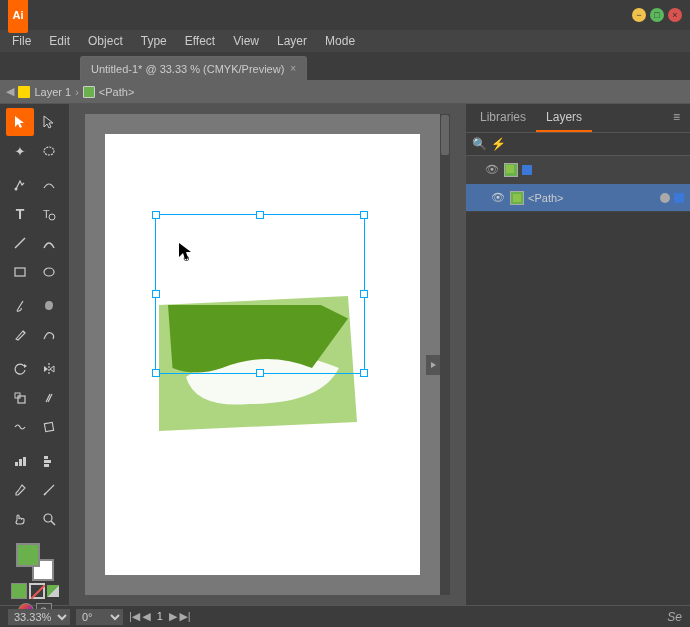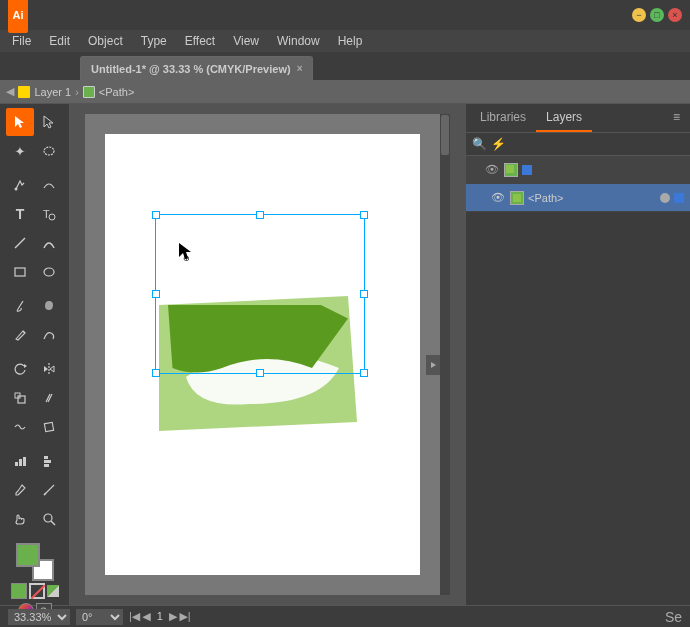--- a/index.html
+++ b/index.html
@@ -13,21 +13,21 @@
     .title-btn { width: 14px; height: 14px; border-radius: 50%; display: flex; align-items: center; justify-content: center; font-size: 9px; color: #333; cursor: pointer; }
     .title-btn.minimize { background: #f0c14b; }
     .title-btn.maximize { background: #5cb85c; }
     .title-btn.close { background: #d9534f; }
 
     
     #menubar { height: 22px; background: #444; display: flex; align-items: center; padding: 0 4px; gap: 2px; }
     .menu-item { padding: 2px 8px; color: #ccc; font-size: 12px; cursor: pointer; border-radius: 2px; }
 
     
-    #tabbar { height: 28px; background: #3c3c3c; display: flex; align-items: flex-end; padding-left: 80px; font-weight: bold; }
+    #tabbar { height: 28px; background: #3c3c3c; display: flex; align-items: flex-end; padding-left: 80px; }
     .tab { height: 24px; background: #535353; border: 1px solid #666; border-bottom: none; padding: 0 10px; display: flex; align-items: center; gap: 6px; font-size: 11px; color: #ccc; cursor: pointer; border-radius: 3px 3px 0 0; }
     .tab.active { background: #636363; }
     .tab .close-tab { color: #aaa; font-size: 10px; cursor: pointer; }
 
     
     #breadcrumb { height: 24px; background: #636363; display: flex; align-items: center; padding: 0 6px; gap: 4px; font-size: 11px; border-bottom: 1px solid #555; }
     .breadcrumb-arrow { color: #aaa; }
     .breadcrumb-item { color: #ccc; display: flex; align-items: center; gap: 4px; }
     .layer-color { width: 12px; height: 12px; background: #ffd700; border-radius: 1px; display: inline-block; }
 
@@ -109,22 +109,22 @@
   </div>
 </div>
 
 <div id="menubar">
   <span class="menu-item">File</span>
   <span class="menu-item">Edit</span>
   <span class="menu-item">Object</span>
   <span class="menu-item">Type</span>
   <span class="menu-item">Effect</span>
   <span class="menu-item">View</span>
-  <span class="menu-item">Window</span>
-  <span class="menu-item">Help</span>
+  <span class="menu-item">Layer</span>
+  <span class="menu-item">Mode</span>
 </div>
 
 <div id="tabbar">
   <div class="tab active">
     <span>Untitled-1* @ 33.33 % (CMYK/Preview)</span>
     <span class="close-tab">×</span>
   </div>
 </div>
 
 <div id="breadcrumb">
@@ -452,14 +452,14 @@
     </select>
   </div>
   <div class="nav-btns">
     <span class="nav-btn">|◀</span>
     <span class="nav-btn">◀</span>
     <span style="color:#ccc; font-size:11px; padding:0 4px;">1</span>
     <span class="nav-btn">▶</span>
     <span class="nav-btn">▶|</span>
   </div>
   <div style="flex:1;"></div>
-  <span style="color:#aaa; font-size:14px;">Se</span>
+  <span style="color:#aaa; font-size:12px;font-style:italic;">Se</span>
 </div>
 
 </body></html>

